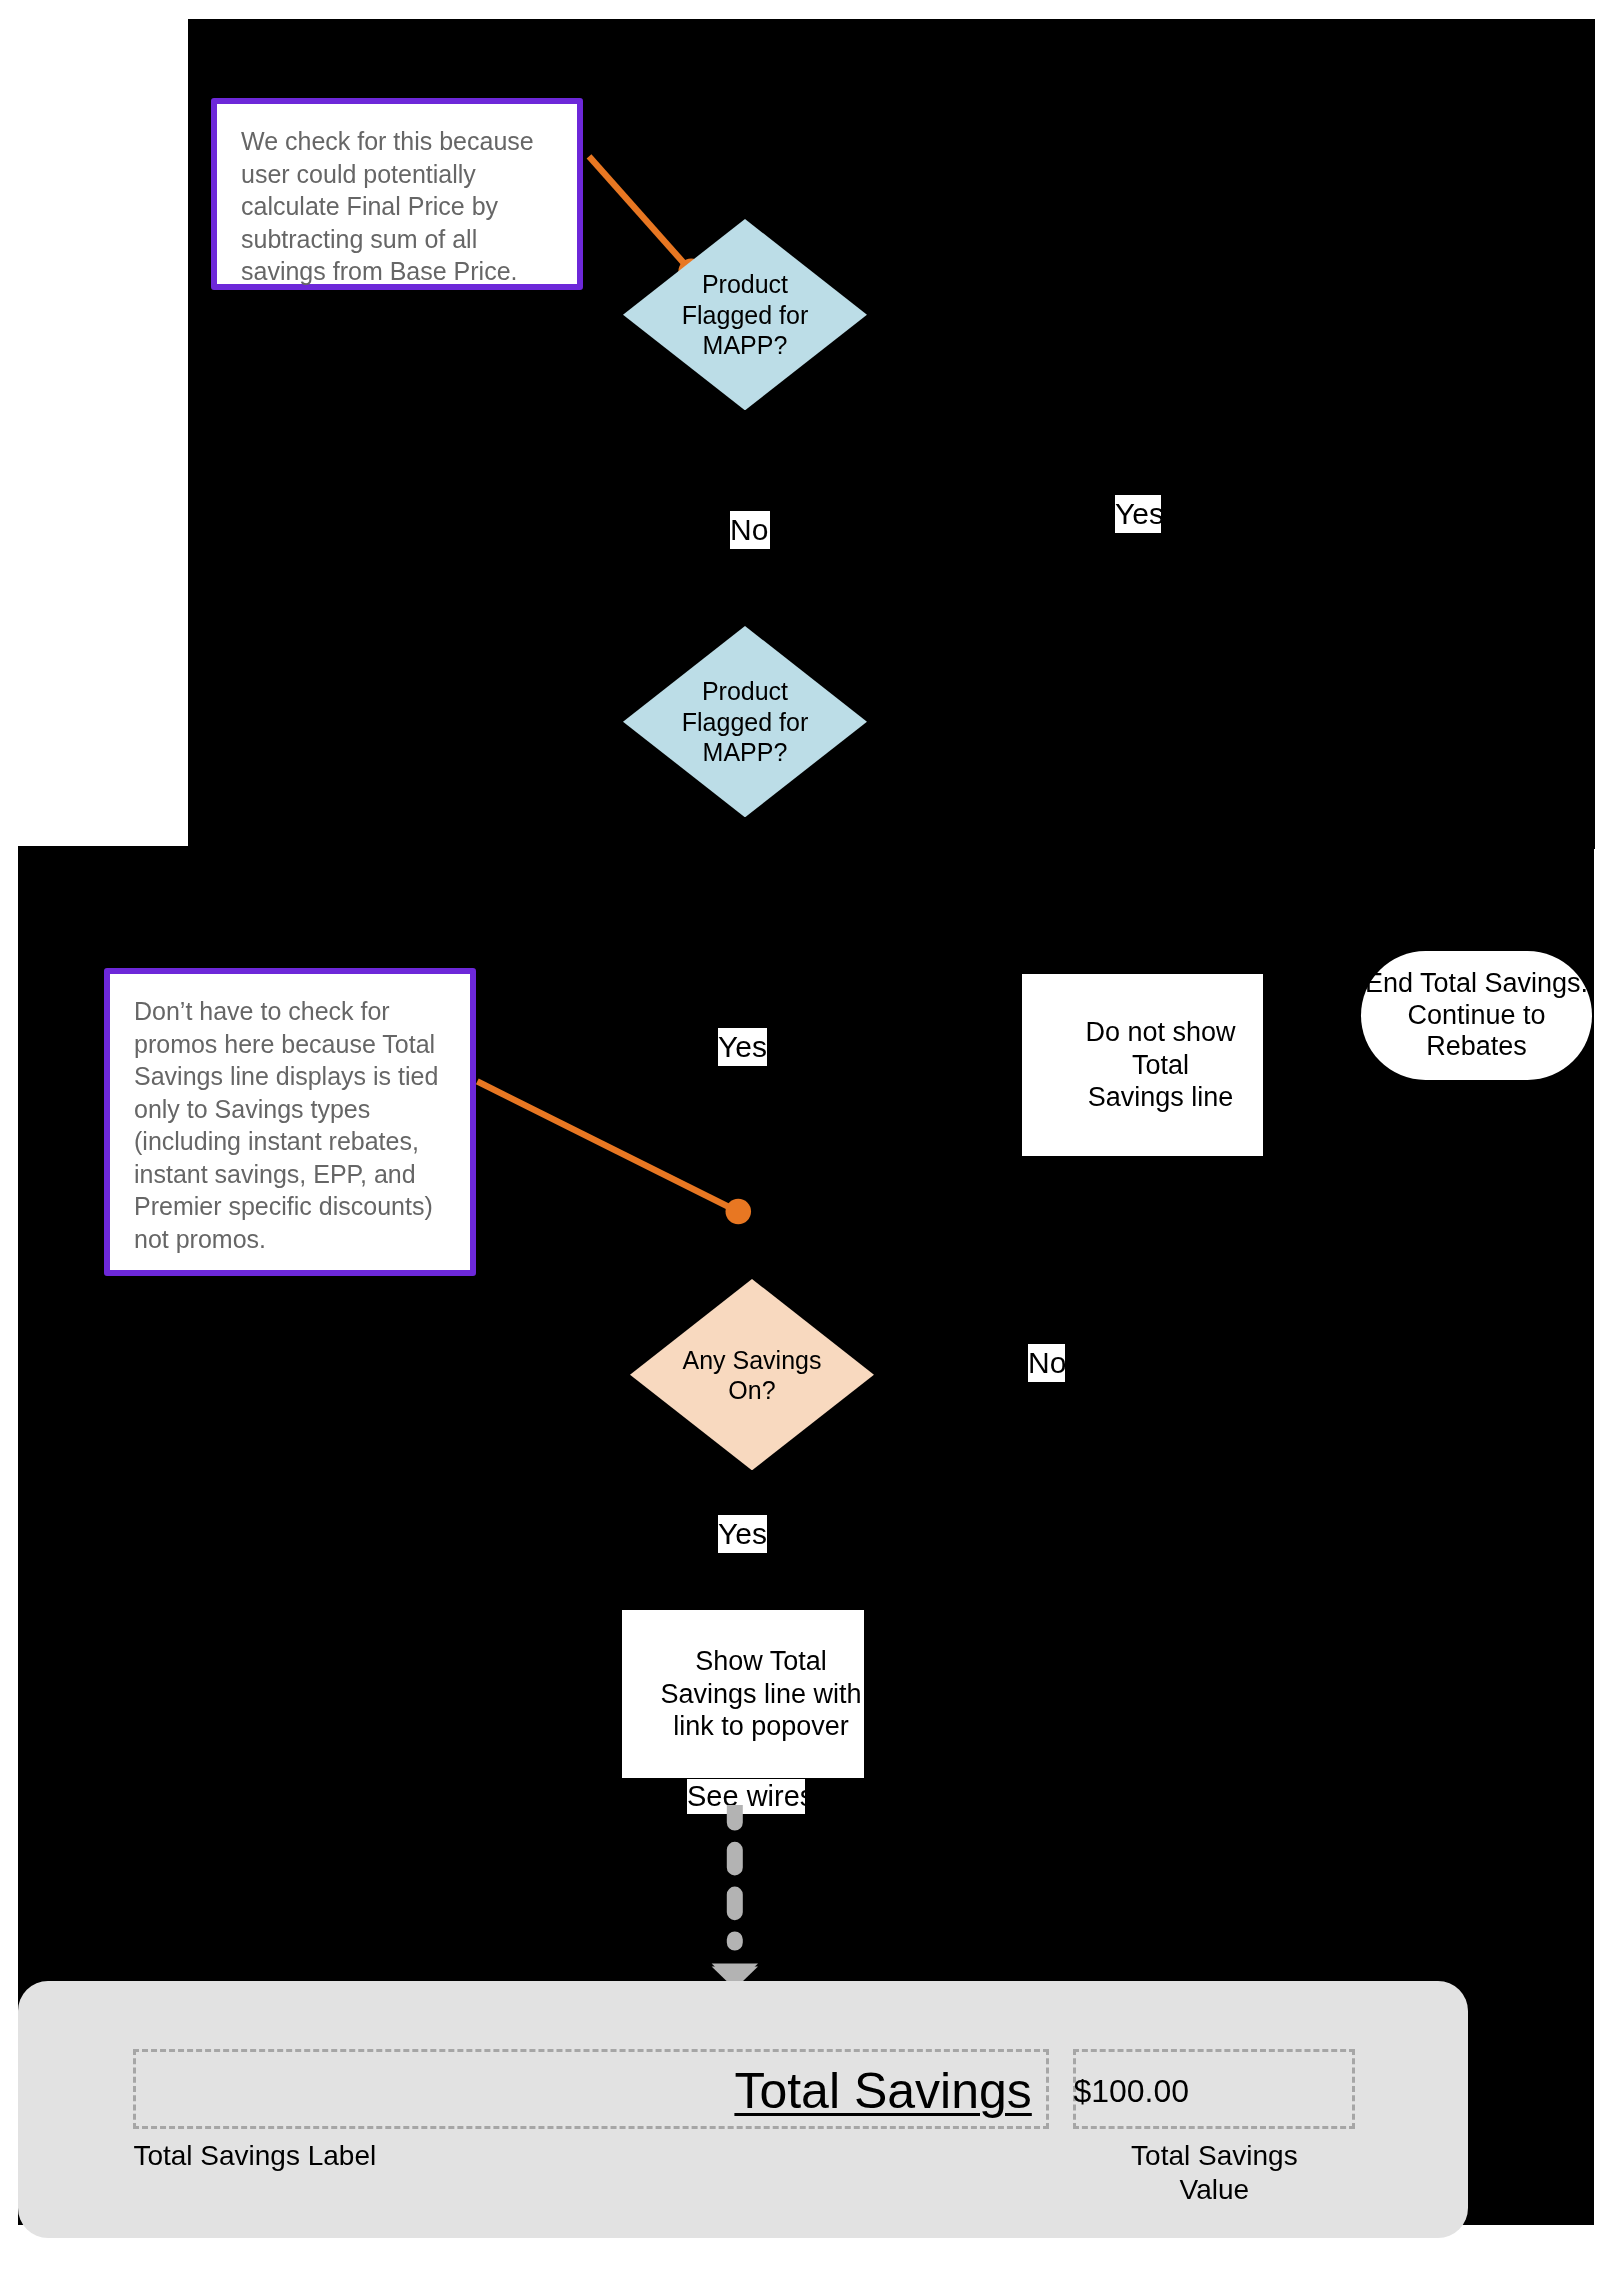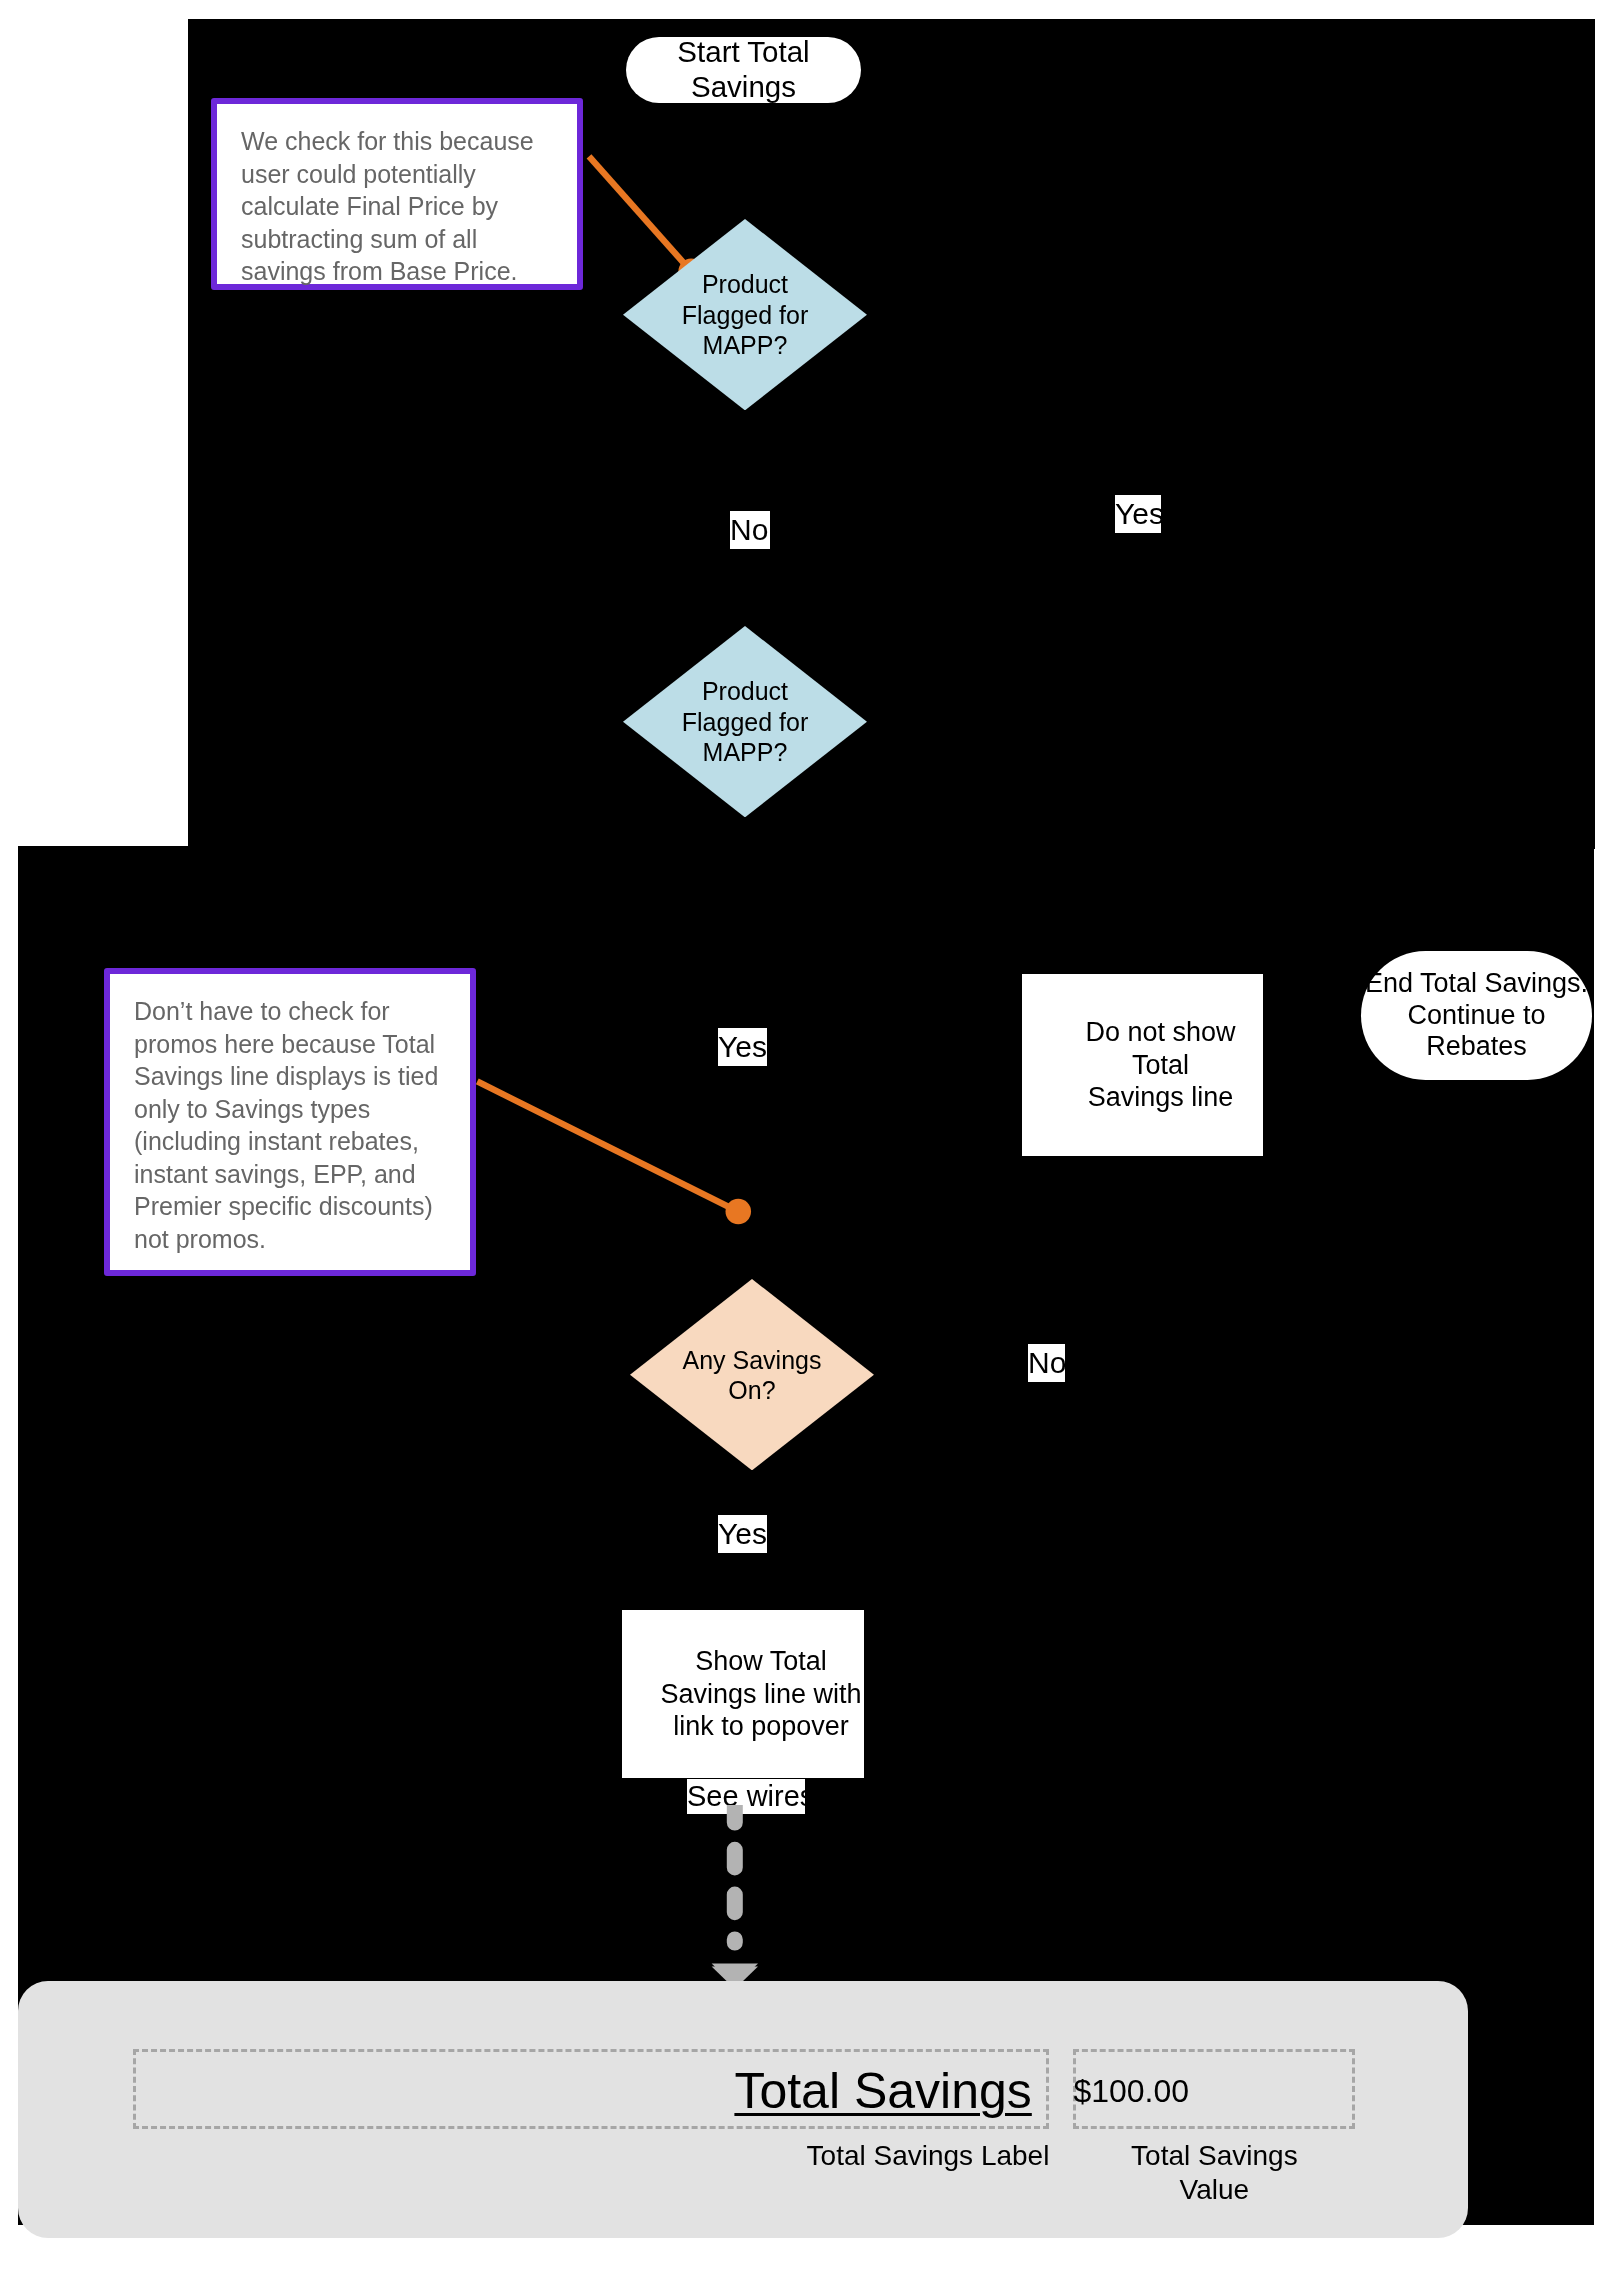--- a/index.html
+++ b/index.html
@@ -72,21 +72,20 @@
 
   <svg class="leader" style="left:0;top:0;width:1617px;height:2273px;" viewBox="0 0 2026 2848" width="1617" height="2273">
     <line x1="738" y1="196" x2="866" y2="340" stroke="#e87722" stroke-width="8"></line>
     <circle cx="866" cy="340" r="16" fill="#e87722"></circle>
   </svg>
   <svg class="leader" style="left:0;top:0;width:1617px;height:2273px;" viewBox="0 0 2026 2848" width="1617" height="2273">
     <line x1="598" y1="1355" x2="925" y2="1518" stroke="#e87722" stroke-width="8"></line>
     <circle cx="925" cy="1518" r="16" fill="#e87722"></circle>
   </svg>
 
-  <div class="node pill" style="left:626px;top:37px;width:235px;height:66px;font-size:29.5px;">Start Total Savings</div>
 
   <div class="note" style="left:211px;top:98px;width:372px;height:192px;font-size:25px;">
     <div class="note-inner">We check for this because user could potentially calculate Final Price by subtracting sum of all savings from Base Price.</div>
   </div>
 
   <div class="diamond-wrap" style="left:623px;top:219px;width:244px;height:192px;">
     <svg class="diamond-shape" viewBox="0 0 306 240" preserveAspectRatio="none">
       <polygon points="153,0 306,120 153,240 0,120" fill="#bcdde7"></polygon>
     </svg>
     <div class="diamond-label" style="font-size:25px;white-space:pre-line;">Product
@@ -140,21 +139,21 @@
     <line x1="31" y1="0" x2="31" y2="172" stroke="#b3b3b3" stroke-width="20" stroke-linecap="round" stroke-dasharray="22 34"></line>
     <polygon points="2,202 60,202 31,230" fill="#b3b3b3"></polygon>
     <polygon points="2,202 60,202 31,230" fill="#b3b3b3" transform="translate(0,-4)"></polygon>
   </svg>
 
   <div class="panel" style="left:18.4px;top:1981px;width:1450px;height:257px;">
 
     <div class="dashbox" style="left:115px;top:68px;width:916px;height:80px;"></div>
     <div class="bigtext underline" style="left:115px;top:74px;width:916px;text-align:right;padding-right:17.6px;
                 box-sizing:border-box;font-size:50px;line-height:72px;">Total Savings</div>
-    <div class="capt" style="left:115px;top:158px;width:916px;text-align:right;font-size:28px;">Total Savings Label</div>
+    <div class="capt" style="left:115px;top:158px;width:916px;text-align:left;font-size:28px;">Total Savings Label</div>
 
     <div class="dashbox" style="left:1055px;top:68px;width:282px;height:80px;"></div>
     <div class="bigtext" style="left:1055px;top:74px;width:282px;font-size:32px;line-height:72px;">$100.00</div>
     <div class="capt" style="left:1055px;top:158px;width:282px;text-align:center;font-size:28px;white-space:pre-line;">Total Savings
 Value</div>
   </div>
 
 </div>
 
 

